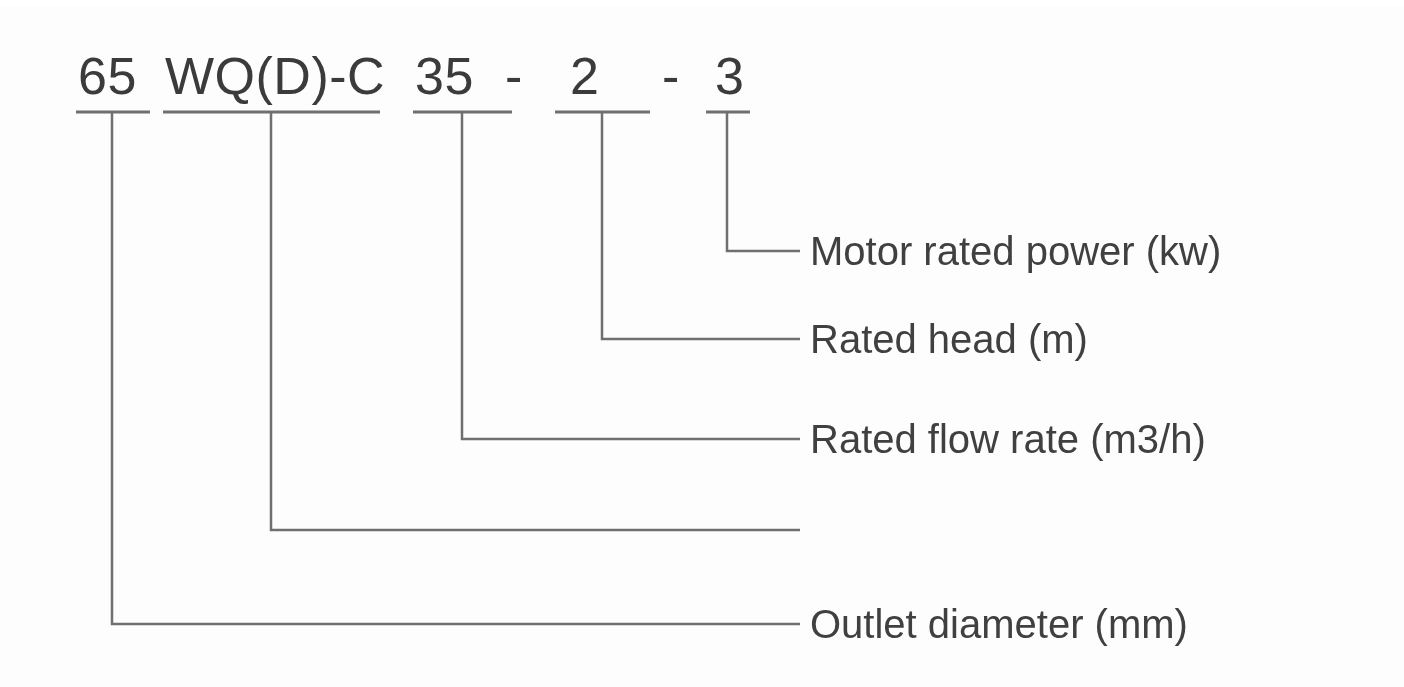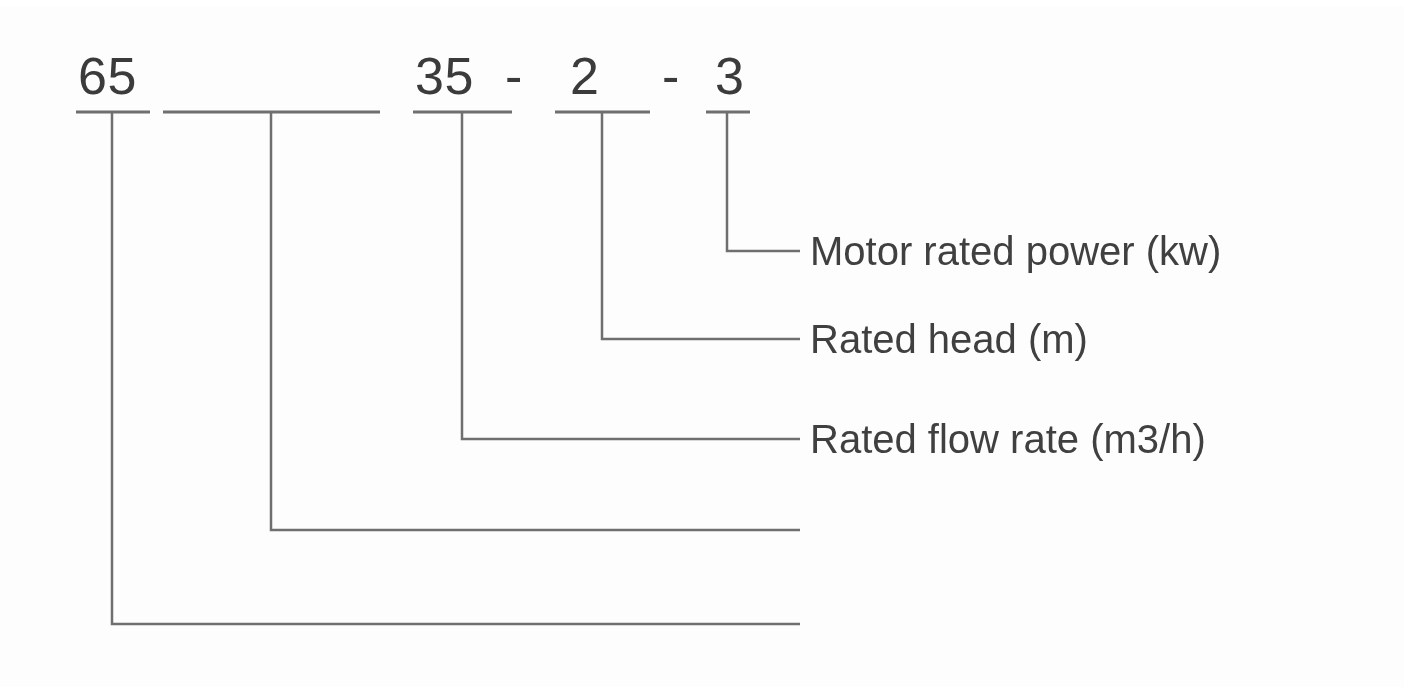--- a/index.html
+++ b/index.html
@@ -65,20 +65,21 @@
   }
 </style>
 </head>
 <body>
 
 <div id="stage">
 
   <div class="code-row">
     <span class="code-seg" style="left:78px;">65</span>
 
+    <span class="code-seg" style="left:165px;">WQ(D)-C</span>
 
     <span class="code-seg" style="left:415px;">35</span>
 
     <span class="code-sep" style="left:505px;">-</span>
 
     <span class="code-seg" style="left:570px;">2</span>
 
     <span class="code-sep" style="left:662px;">-</span>
 
     <span class="code-seg" style="left:715px;">3</span>
@@ -109,14 +110,15 @@
     </g>
   </svg>
 
   <div class="label" style="top:245px;">Motor rated power (kw)</div>
 
   <div class="label" style="top:333px;text-align:center;">Rated head (m)</div>
 
   <div class="label" style="top:433px;">Rated flow rate (m3/h)</div>
 
 
+  <div class="label" style="top:618px;">Outlet diameter (mm)</div>
 
 </div>
 
 </body></html>

